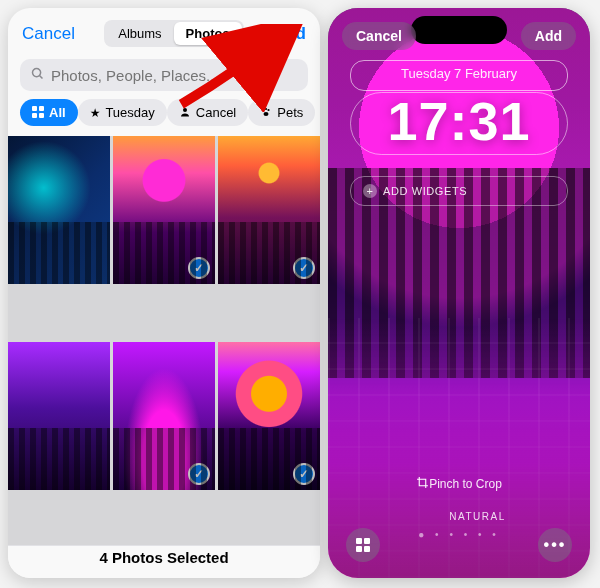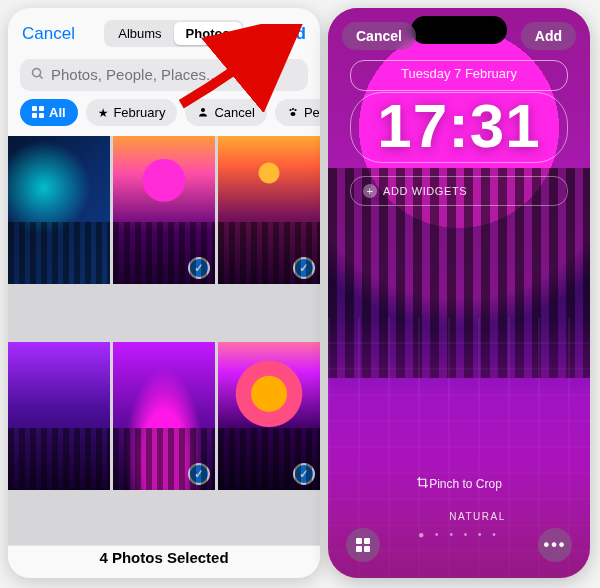--- a/index.html
+++ b/index.html
@@ -60,35 +60,34 @@
   .seg-item.active {
     background: #fff;
     font-weight: 600;
     box-shadow: 0 1px 2px rgba(0,0,0,.2);
   }
   .search {
     margin: 6px 12px 8px;
     background: #e8e8ec;
     border-radius: 10px;
     display: flex;
-    align-items: flex-start;
+    align-items: center;
     padding: 7px 10px;
     color: #8a8a8f;
     font-size: 15px;
     gap: 6px;
   }
   .search input {
     border: 0; background: transparent; outline: none;
     color: #8a8a8f;
     font-size: 15px;
     flex: 1;
   }
   .filters {
     display: flex;
-    gap: 8px;
     padding: 0 12px 10px;
     overflow-x: auto;
   }
   .chip {
     display: inline-flex;
     align-items: center;
     gap: 5px;
     background: #e8e8ec;
     border-radius: 16px;
     padding: 6px 12px;
@@ -237,21 +236,21 @@
     padding:5px 0 9px;
     font-size:13px;
     z-index:4;
     color:rgba(255,255,255,.92);
   }
   .time-frame {
     position:absolute; top:84px; left:22px; right:22px;
     border:1px solid rgba(255,255,255,.5);
     border-radius:32px;
     text-align:center;
-    font-size:62px;
+    font-size:54px;
     font-weight:700;
     letter-spacing:1px;
     line-height:1.05;
     padding:0 0 4px;
     z-index:4;
     color:#fff;
     text-shadow:0 2px 12px rgba(0,0,0,.35);
   }
   .widgets-frame{
     position:absolute; top:168px; left:22px; right:22px;
@@ -347,21 +346,21 @@
               <rect x="0" y="0" width="5" height="5" rx="1"></rect>
               <rect x="7" y="0" width="5" height="5" rx="1"></rect>
               <rect x="0" y="7" width="5" height="5" rx="1"></rect>
               <rect x="7" y="7" width="5" height="5" rx="1"></rect>
             </svg>
         </span>
         <span>All</span>
       </button>
       <button class="chip">
         <span class="ico">★</span>
-        <span>February</span>
+        <span>Tuesday</span>
       </button>
       <button class="chip">
         <span class="ico">
           <svg width="12" height="12" viewBox="0 0 24 24" fill="#000">
               <circle cx="12" cy="8" r="4"></circle>
               <path d="M4 21c0-4 4-6 8-6s8 2 8 6z"></path>
             </svg>
         </span>
         <span>Cancel</span>
       </button>

